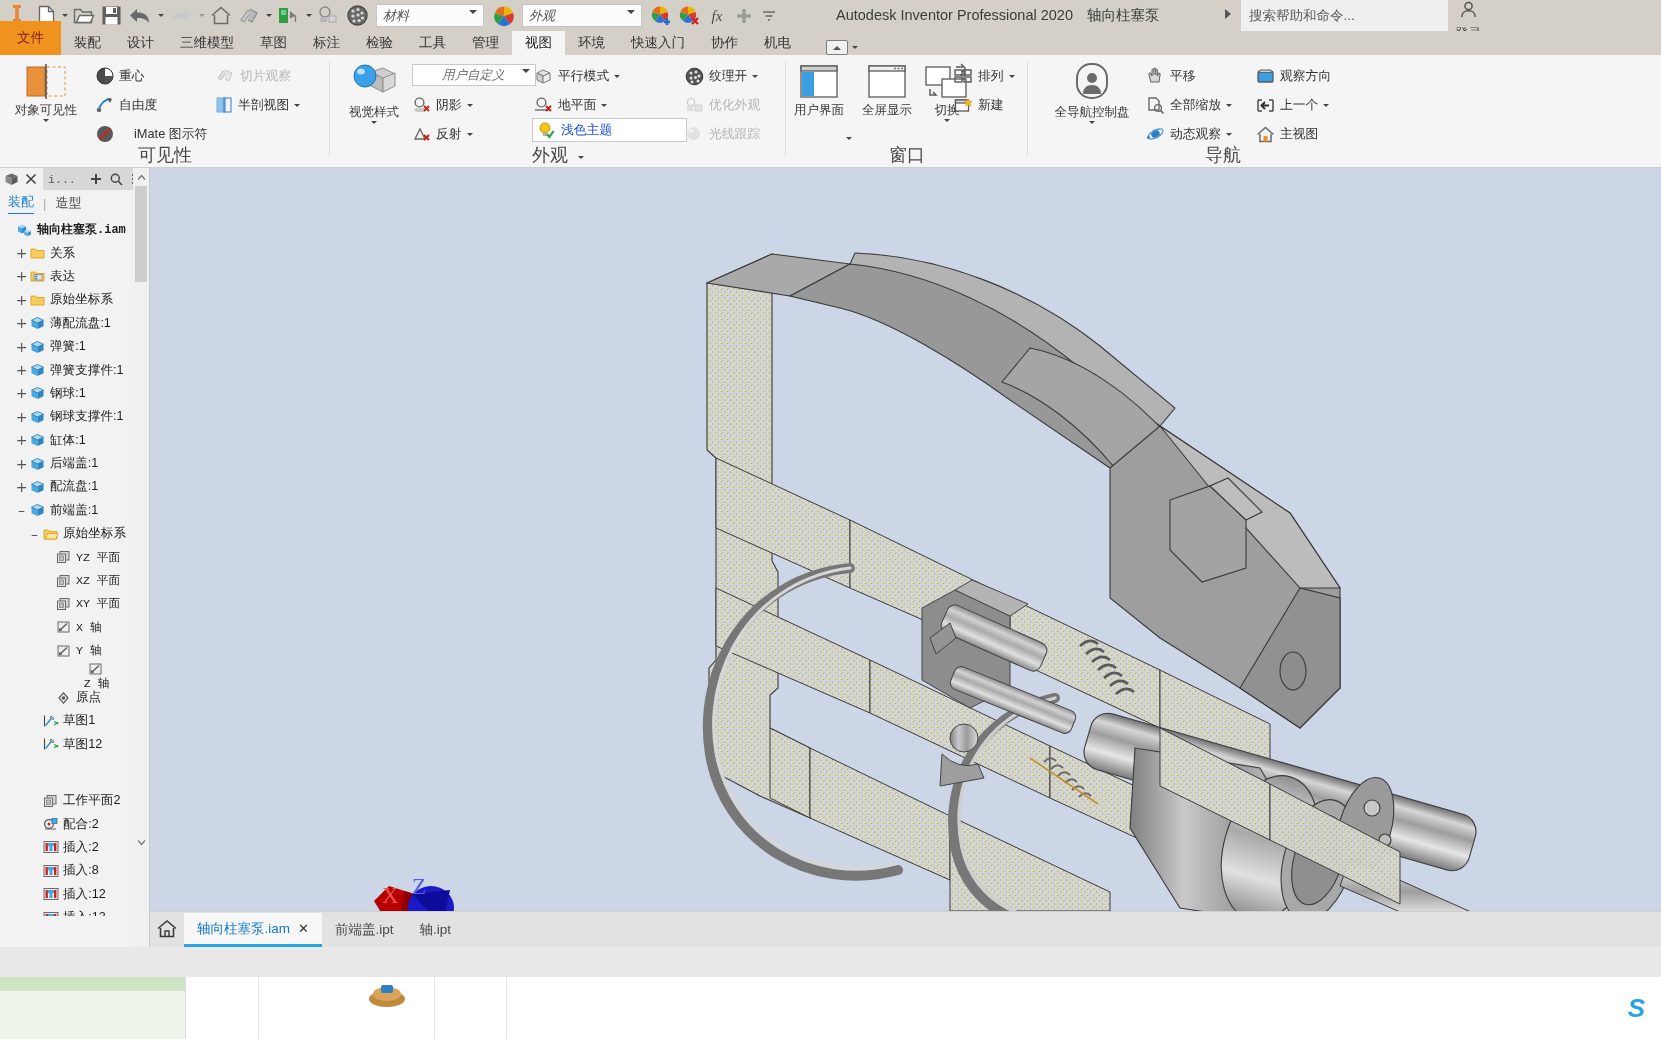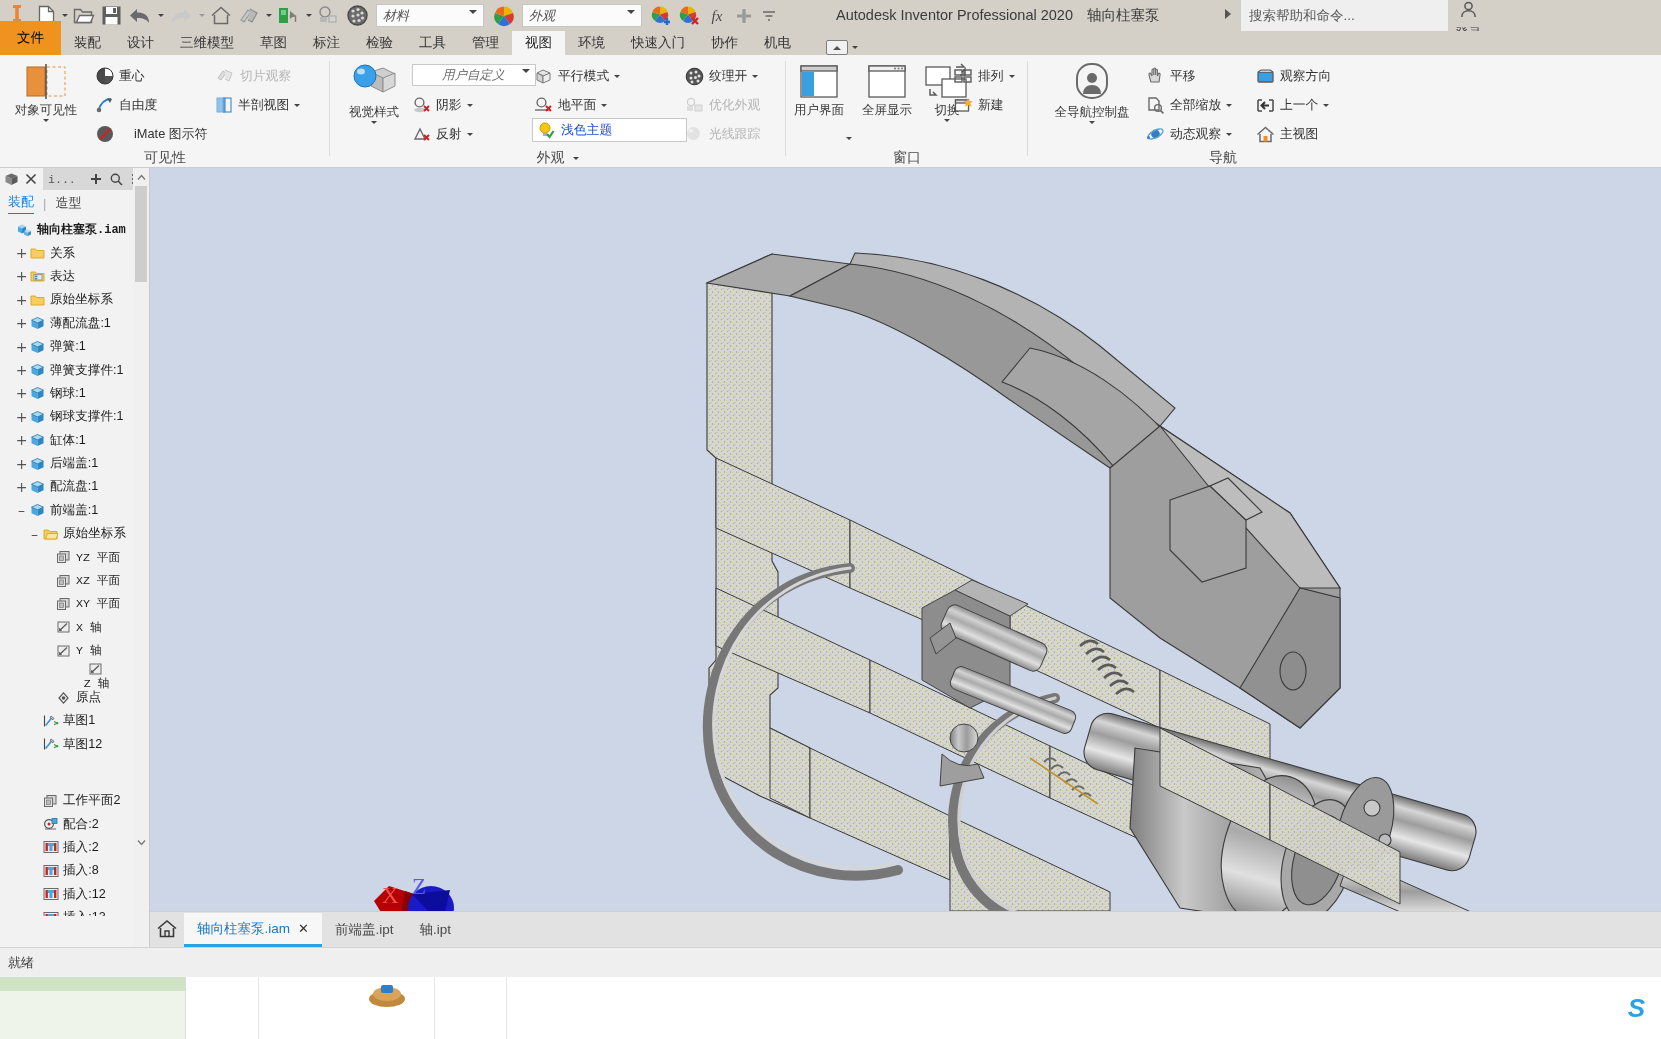--- a/index.html
+++ b/index.html
@@ -55,38 +55,38 @@
 
   
   .tabstrip {
     position:absolute; left:0; top:31px; width:1661px; height:24px;
     background:#d4d0c8; display:flex; align-items:flex-end;
   }
   .tab {
     height:24px; padding:0 13px; display:flex; align-items:center;
     font-size:13.5px; color:#333; cursor:default; white-space:nowrap;
   }
-  .tab.file { background:#f0921e; color:#000000; font-weight:normal; padding:17px 17px; height:24px; }
+  .tab.file { background:#f0921e; color:#7f1d1d; font-weight:normal; padding:17px 17px; height:24px; }
   .tab.active { background:#f5f5f5; color:#222; }
   .tab-extra { display:flex; align-items:center; gap:4px; margin-left:22px; }
   .panelbtn {
     width:22px;height:15px;border:1px solid #7c7c7c;border-radius:2px;background:#f1f1f1;
     display:flex;align-items:center;justify-content:center;
   }
   .panelbtn i { width:0;height:0;border-left:4px solid transparent;border-right:4px solid transparent;border-bottom:4px solid #555; }
 
   
   .ribbon {
     position:absolute; left:0; top:55px; width:1661px; height:113px;
     background:#f5f5f5; border-bottom:1px solid #cdcdcd;
   }
   .rpanel { position:absolute; top:0; height:113px; }
   .rpanel .plabel {
     position:absolute; bottom:1px; left:0; width:100%;
-    text-align:center; font-size:14px; color:#4a4a4a;
+    text-align:center; font-size:18px; color:#4a4a4a;
   }
   .rpanel-div { position:absolute; top:6px; width:1px; height:95px; background:#dcdcdc; }
 
   .bigbtn {
     position:absolute; display:flex; flex-direction:column;
     align-items:center; width:72px;
   }
   .bigbtn .lbl { font-size:12.5px; color:#3a3a3a; text-align:center; line-height:14px; margin-top:2px;}
   .smrow {
     position:absolute; display:flex; align-items:center; gap:5px; height:26px;
@@ -1281,23 +1281,20 @@
       <span class="x">✕</span>
     </div>
     <div class="dtab">
       <span>前端盖.ipt</span>
     </div>
     <div class="dtab">
       <span>轴.ipt</span>
     </div>
   </div>
 
-  <div class="statusbar">
-    <span>就绪</span>
-  </div>
 
   <div class="taskbar">
     <div class="tb-left"></div>
     <div class="tb-green"></div>
     <div class="tb-main">
       <div class="tb-divider" style="left:72px;"></div>
       <div class="tb-divider" style="left:248px;"></div>
       <div class="tb-divider" style="left:320px;"></div>
       <div class="tb-icon" style="left:180px;">
         <svg width="42" height="32" viewBox="0 0 42 32">

